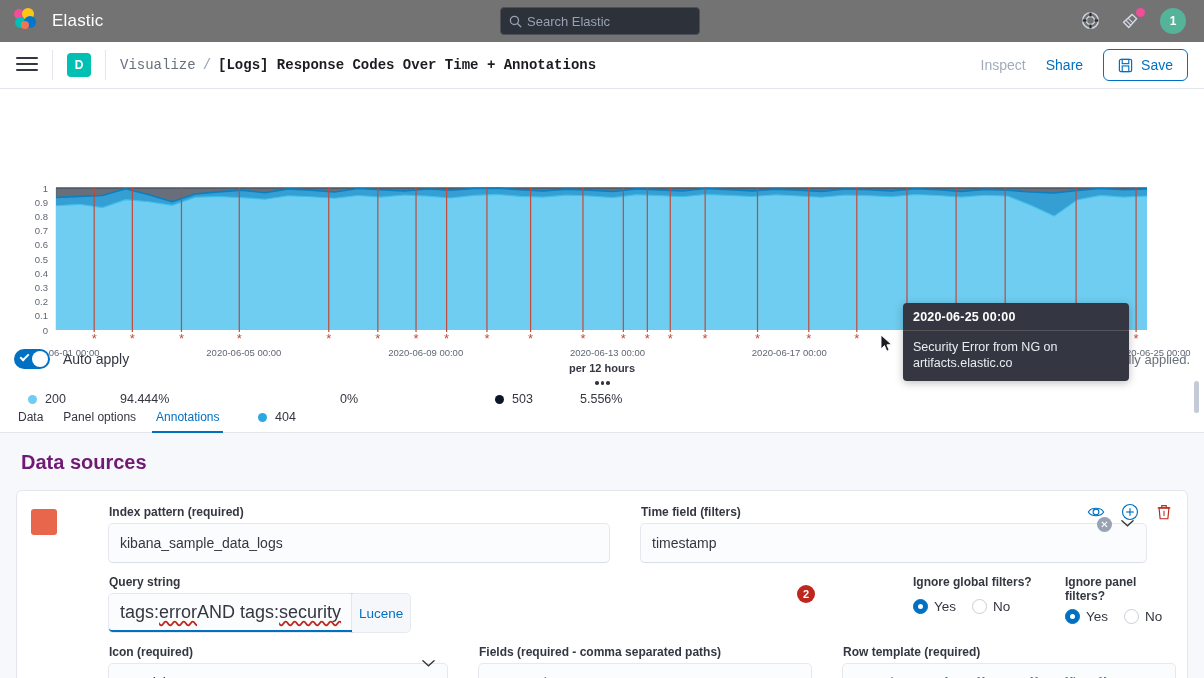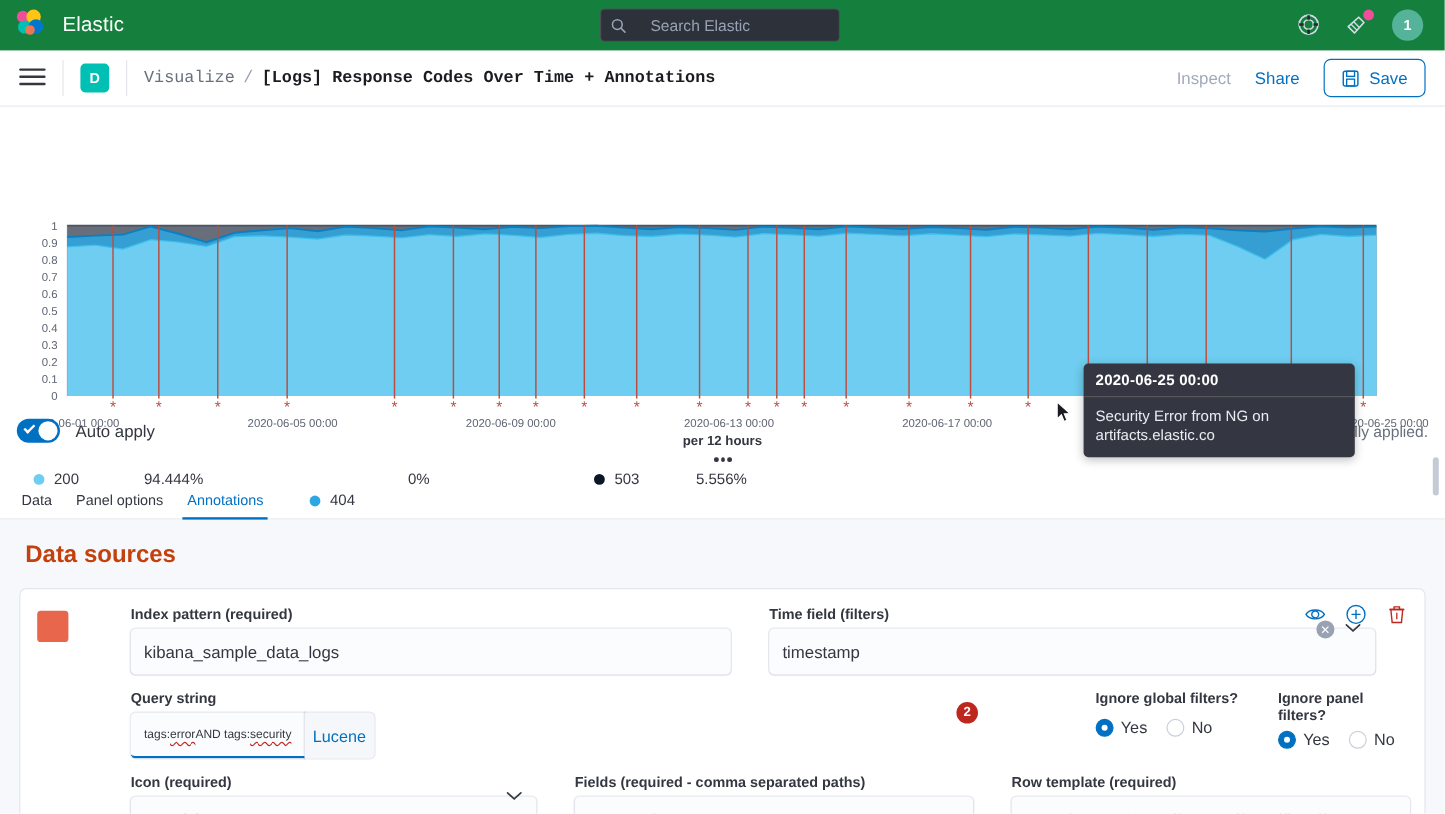--- a/index.html
+++ b/index.html
@@ -7,37 +7,37 @@
   body {
     width:1204px; height:678px;
     font-family:"Liberation Sans", sans-serif;
     background:#ffffff; color:#343741;
     font-size:14px; overflow:hidden;
     -webkit-font-smoothing:antialiased;
   }
 
   
   .global-nav{
-    height:42px; background:#15803d; display:flex; align-items:center;
+    height:42px; background:#737373; display:flex; align-items:center;
     padding:0 14px; position:relative;
   }
   .brand{ display:flex; align-items:center; gap:12px; }
   .elastic-logo{ width:26px; height:26px; position:relative; }
   .elastic-logo i{ position:absolute; border-radius:50%; display:block; }
   .el-a{ width:10px;height:10px; background:#f04e98; left:0px;  top:1px; }
   .el-b{ width:12px;height:12px; background:#fec514; left:8px;  top:0px; }
   .el-c{ width:11px;height:11px; background:#00bfb3; left:1px;  top:9px; }
   .el-d{ width:12px;height:12px; background:#0077cc; left:10px; top:8px; }
   .el-e{ width:8px; height:8px;  background:#fa744e; left:7px;  top:13px; opacity:.95;}
   .brand-name{ color:#ffffff; font-size:17px; letter-spacing:.2px; }
 
   .search-wrap{
     position:absolute; left:500px; top:7px; width:200px; height:28px;
     background:#2d313a; border:1px solid #4b5058; border-radius:4px;
-    display:flex; align-items:center; padding:0 8px; gap:18px;
+    display:flex; align-items:center; padding:0 8px; gap:3px;
   }
   .search-wrap svg{ flex:none; }
   .search-wrap input{
     background:transparent; border:none; outline:none; color:#d4dae5;
     font-size:13px; font-family:"Liberation Sans", sans-serif; width:100%;
   }
   .search-wrap input::placeholder{ color:#98a2b3; }
 
   .nav-right{ margin-left:auto; display:flex; align-items:center; gap:18px; padding-right:4px;}
   .nav-icon{ width:22px; height:22px; position:relative; cursor:pointer; display:block;}
@@ -150,21 +150,21 @@
     position:relative;
   }
   .tab.active{ color:#0071c2; font-weight:400; }
   .tab.active:after{
     content:""; position:absolute; left:6px; right:6px; bottom:-1px; height:2px;
     background:#0071c2;
   }
 
   
   .ds-wrap{ background:#f7f8fc; padding:18px 16px 0; height:260px; }
-  .ds-title{ font-size:20px; font-weight:bold; color:#c2410c; margin:0 0 16px 5px; }
+  .ds-title{ font-size:20px; font-weight:bold; color:#701a75; margin:0 0 16px 5px; }
   .ds-card{
     background:#fff; border:1px solid #e3e6ed; border-radius:6px;
     padding:14px 14px 18px 14px; position:relative;
     display:flex; gap:12px;
   }
   .color-swatch{
     width:26px;height:26px;border-radius:3px;background:#e7664c;margin-top:4px;
     flex:none; cursor:pointer;
   }
   .ds-fields{ flex:1; }
@@ -185,21 +185,21 @@
     background:#98a2b3; color:#fff; font-size:10px; display:flex;align-items:center;
     justify-content:center; cursor:pointer;
   }
   .combo .chev{ position:absolute; right:12px; top:14px; cursor:pointer; }
 
   .query-wrap{ position:relative; flex:1; }
   .query-input{
     height:38px; background:#fbfcfd; border-radius:4px 0 0 4px;
     box-shadow:0 0 0 1px rgba(16,42,97,.10);
     border-bottom:2px solid #0071c2;
-    display:flex; align-items:center; padding:0 11px; font-size:10px;
+    display:flex; align-items:center; padding:0 11px; font-size:18px;
   }
   .sq{
     text-decoration:underline wavy #bd271e; text-decoration-skip-ink:none;
     text-underline-offset:3px;
   }
   .err-badge{
     position:absolute; right:66px; top:10px; width:18px;height:18px;border-radius:50%;
     background:#bd271e; color:#fff; font-size:11px; font-weight:bold;
     display:flex;align-items:center;justify-content:center; cursor:pointer;
   }

